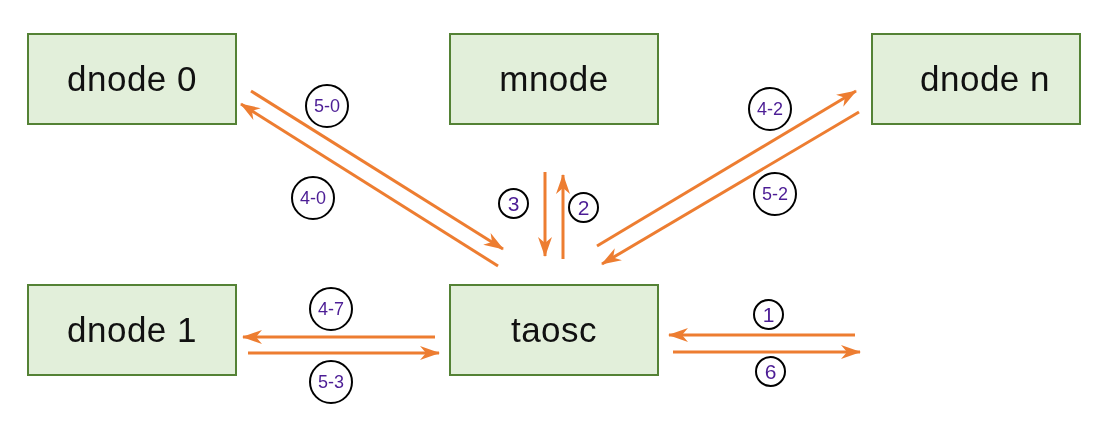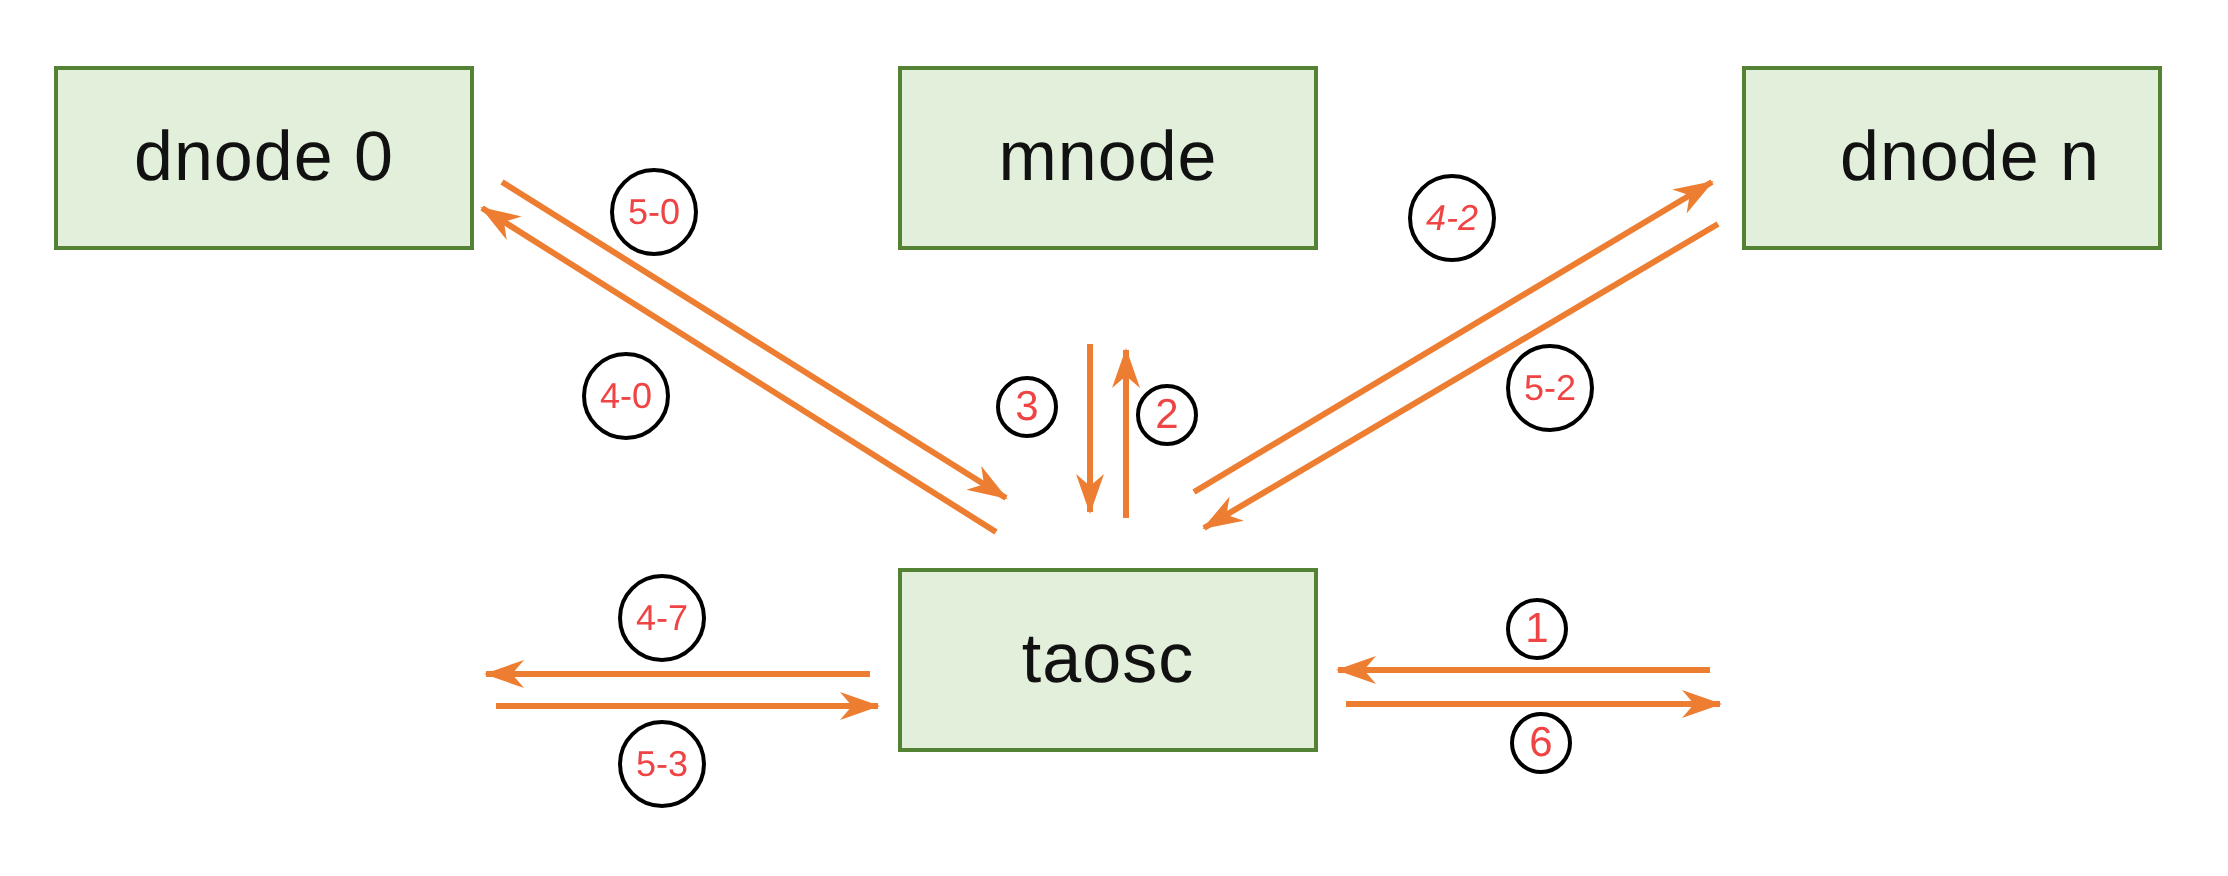--- a/index.html
+++ b/index.html
@@ -50,34 +50,34 @@
     stroke: #ed7d31;
     stroke-width: 3;
   }
 
   .elabel {
     position: absolute;
     box-sizing: border-box;
     border: 2.5px solid #000000;
     border-radius: 50%;
     background: #ffffff;
-    color: #ef4444;
+    color: #4c1d95;
     display: flex;
     align-items: center;
     justify-content: center;
     white-space: nowrap;
   }
   .elabel.lg { width: 44px; height: 44px; font-size: 18px; }
   .elabel.sm { width: 31px; height: 31px; font-size: 21px; }
 
   #label-5-0 { left: 305px; top: 84px;  }
   #label-4-0 { left: 291px; top: 176px; }
   #label-3   { left: 498px; top: 188px; }
   #label-2   { left: 568px; top: 192px; }
-  #label-4-2 { left: 704px; top: 87px; font-style: italic;  }
+  #label-4-2 { left: 748px; top: 87px;  }
   #label-5-2 { left: 753px; top: 172px; }
   #label-4-1 { left: 309px; top: 287px; }
   #label-5-1 { left: 309px; top: 360px; }
   #label-1   { left: 753px; top: 299px; }
   #label-6   { left: 755px; top: 356px; }
 </style>
 </head>
 <body>
 
 <div class="canvas">
@@ -102,20 +102,23 @@
 
   <div class="node" id="node-dnode-0">
     <span class="node-label">dnode 0</span>
   </div>
   <div class="node" id="node-mnode">
     <span class="node-label">mnode</span>
   </div>
   <div class="node" id="node-dnode-n">
     <span class="node-label">dnode n</span>
   </div>
+  <div class="node" id="node-dnode-1">
+    <span class="node-label">dnode 1</span>
+  </div>
   <div class="node" id="node-taosc">
     <span class="node-label">taosc</span>
   </div>
 
   <div class="elabel lg" id="label-5-0">5-0</div>
   <div class="elabel lg" id="label-4-0">4-0</div>
   <div class="elabel sm" id="label-3">3</div>
   <div class="elabel sm" id="label-2">2</div>
   <div class="elabel lg" id="label-4-2">4-2</div>
   <div class="elabel lg" id="label-5-2">5-2</div>

